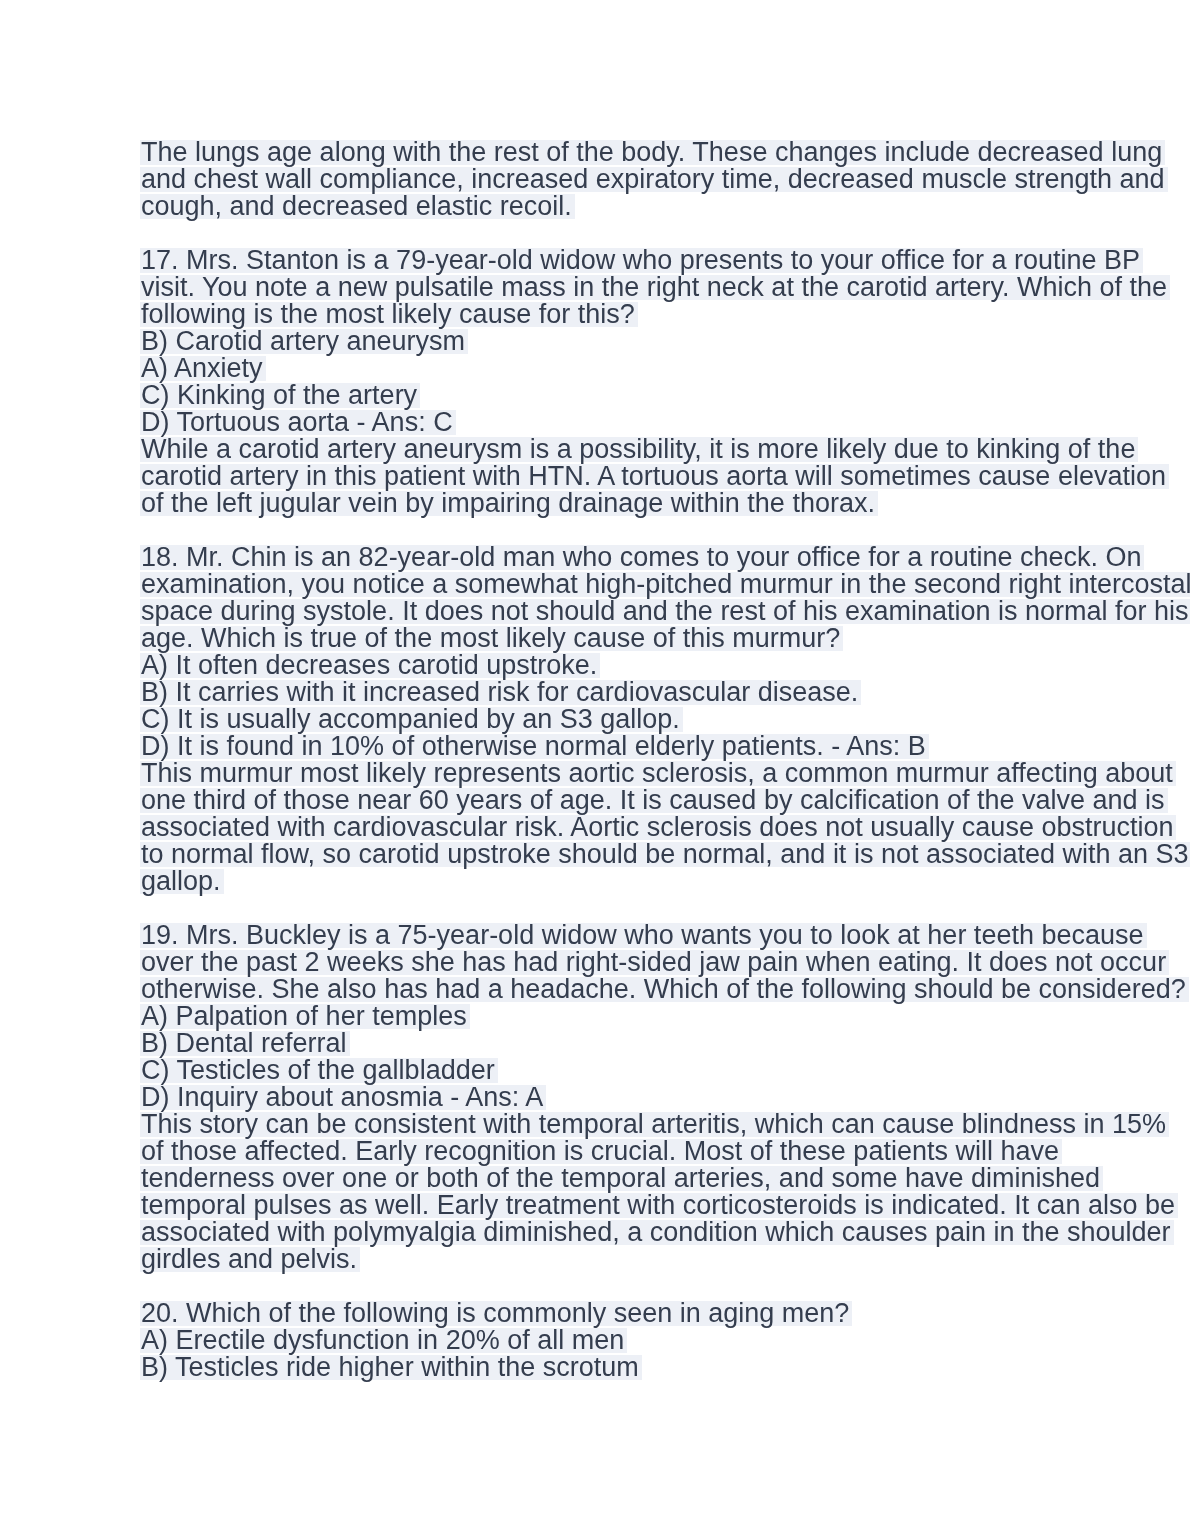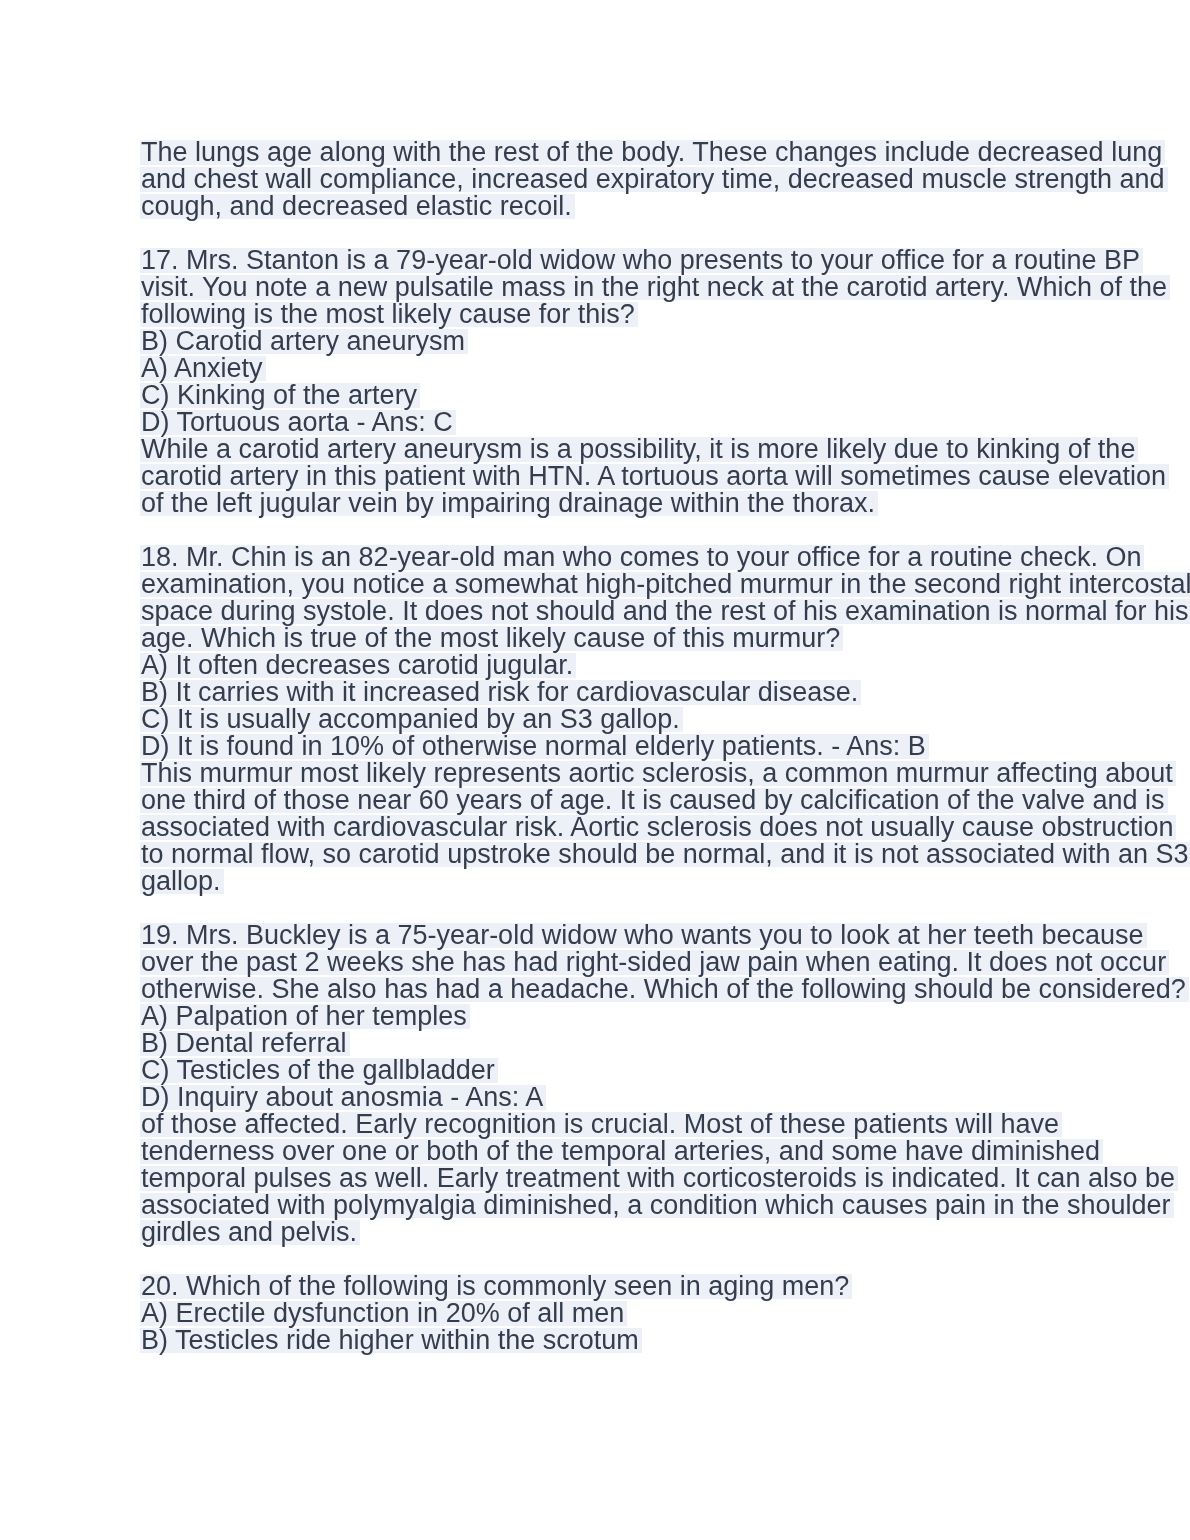--- a/index.html
+++ b/index.html
@@ -61,39 +61,40 @@
       <div class="line"><span class="hl">While a carotid artery aneurysm is a possibility, it is more likely due to kinking of the</span></div>
       <div class="line"><span class="hl">carotid artery in this patient with HTN. A tortuous aorta will sometimes cause elevation</span></div>
       <div class="line"><span class="hl">of the left jugular vein by impairing drainage within the thorax.</span></div>
     </div>
 
     <div class="para">
       <div class="line"><span class="hl">18. Mr. Chin is an 82-year-old man who comes to your office for a routine check. On</span></div>
       <div class="line"><span class="hl">examination, you notice a somewhat high-pitched murmur in the second right intercostal</span></div>
       <div class="line"><span class="hl">space during systole. It does not should and the rest of his examination is normal for his</span></div>
       <div class="line"><span class="hl">age. Which is true of the most likely cause of this murmur?</span></div>
-      <div class="line"><span class="hl">A) It often decreases carotid jugular.</span></div>
+      <div class="line"><span class="hl">A) It often decreases carotid upstroke.</span></div>
       <div class="line"><span class="hl">B) It carries with it increased risk for cardiovascular disease.</span></div>
       <div class="line"><span class="hl">C) It is usually accompanied by an S3 gallop.</span></div>
       <div class="line"><span class="hl">D) It is found in 10% of otherwise normal elderly patients. - Ans: B</span></div>
       <div class="line"><span class="hl">This murmur most likely represents aortic sclerosis, a common murmur affecting about</span></div>
       <div class="line"><span class="hl">one third of those near 60 years of age. It is caused by calcification of the valve and is</span></div>
       <div class="line"><span class="hl">associated with cardiovascular risk. Aortic sclerosis does not usually cause obstruction</span></div>
       <div class="line"><span class="hl">to normal flow, so carotid upstroke should be normal, and it is not associated with an S3</span></div>
       <div class="line"><span class="hl">gallop.</span></div>
     </div>
 
     <div class="para">
       <div class="line"><span class="hl">19. Mrs. Buckley is a 75-year-old widow who wants you to look at her teeth because</span></div>
       <div class="line"><span class="hl">over the past 2 weeks she has had right-sided jaw pain when eating. It does not occur</span></div>
       <div class="line"><span class="hl">otherwise. She also has had a headache. Which of the following should be considered?</span></div>
       <div class="line"><span class="hl">A) Palpation of her temples</span></div>
       <div class="line"><span class="hl">B) Dental referral</span></div>
       <div class="line"><span class="hl">C) Testicles of the gallbladder</span></div>
       <div class="line"><span class="hl">D) Inquiry about anosmia - Ans: A</span></div>
+      <div class="line"><span class="hl">This story can be consistent with temporal arteritis, which can cause blindness in 15%</span></div>
       <div class="line"><span class="hl">of those affected. Early recognition is crucial. Most of these patients will have</span></div>
       <div class="line"><span class="hl">tenderness over one or both of the temporal arteries, and some have diminished</span></div>
       <div class="line"><span class="hl">temporal pulses as well. Early treatment with corticosteroids is indicated. It can also be</span></div>
       <div class="line"><span class="hl">associated with polymyalgia diminished, a condition which causes pain in the shoulder</span></div>
       <div class="line"><span class="hl">girdles and pelvis.</span></div>
     </div>
 
     <div class="para">
       <div class="line"><span class="hl">20. Which of the following is commonly seen in aging men?</span></div>
       <div class="line"><span class="hl">A) Erectile dysfunction in 20% of all men</span></div>

